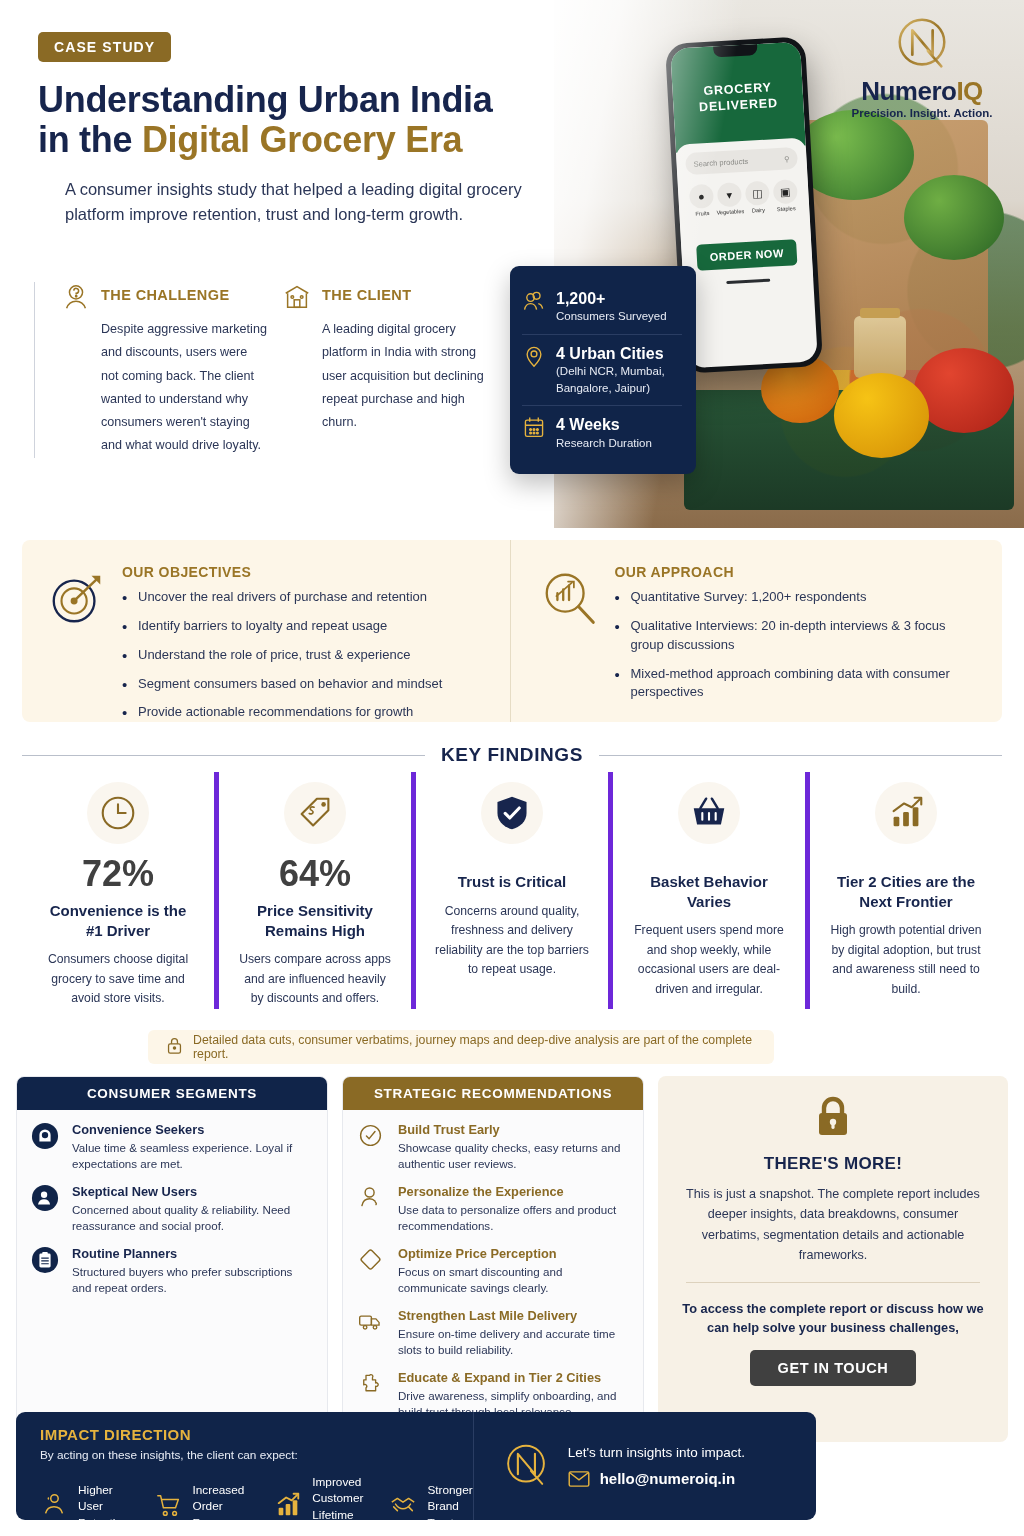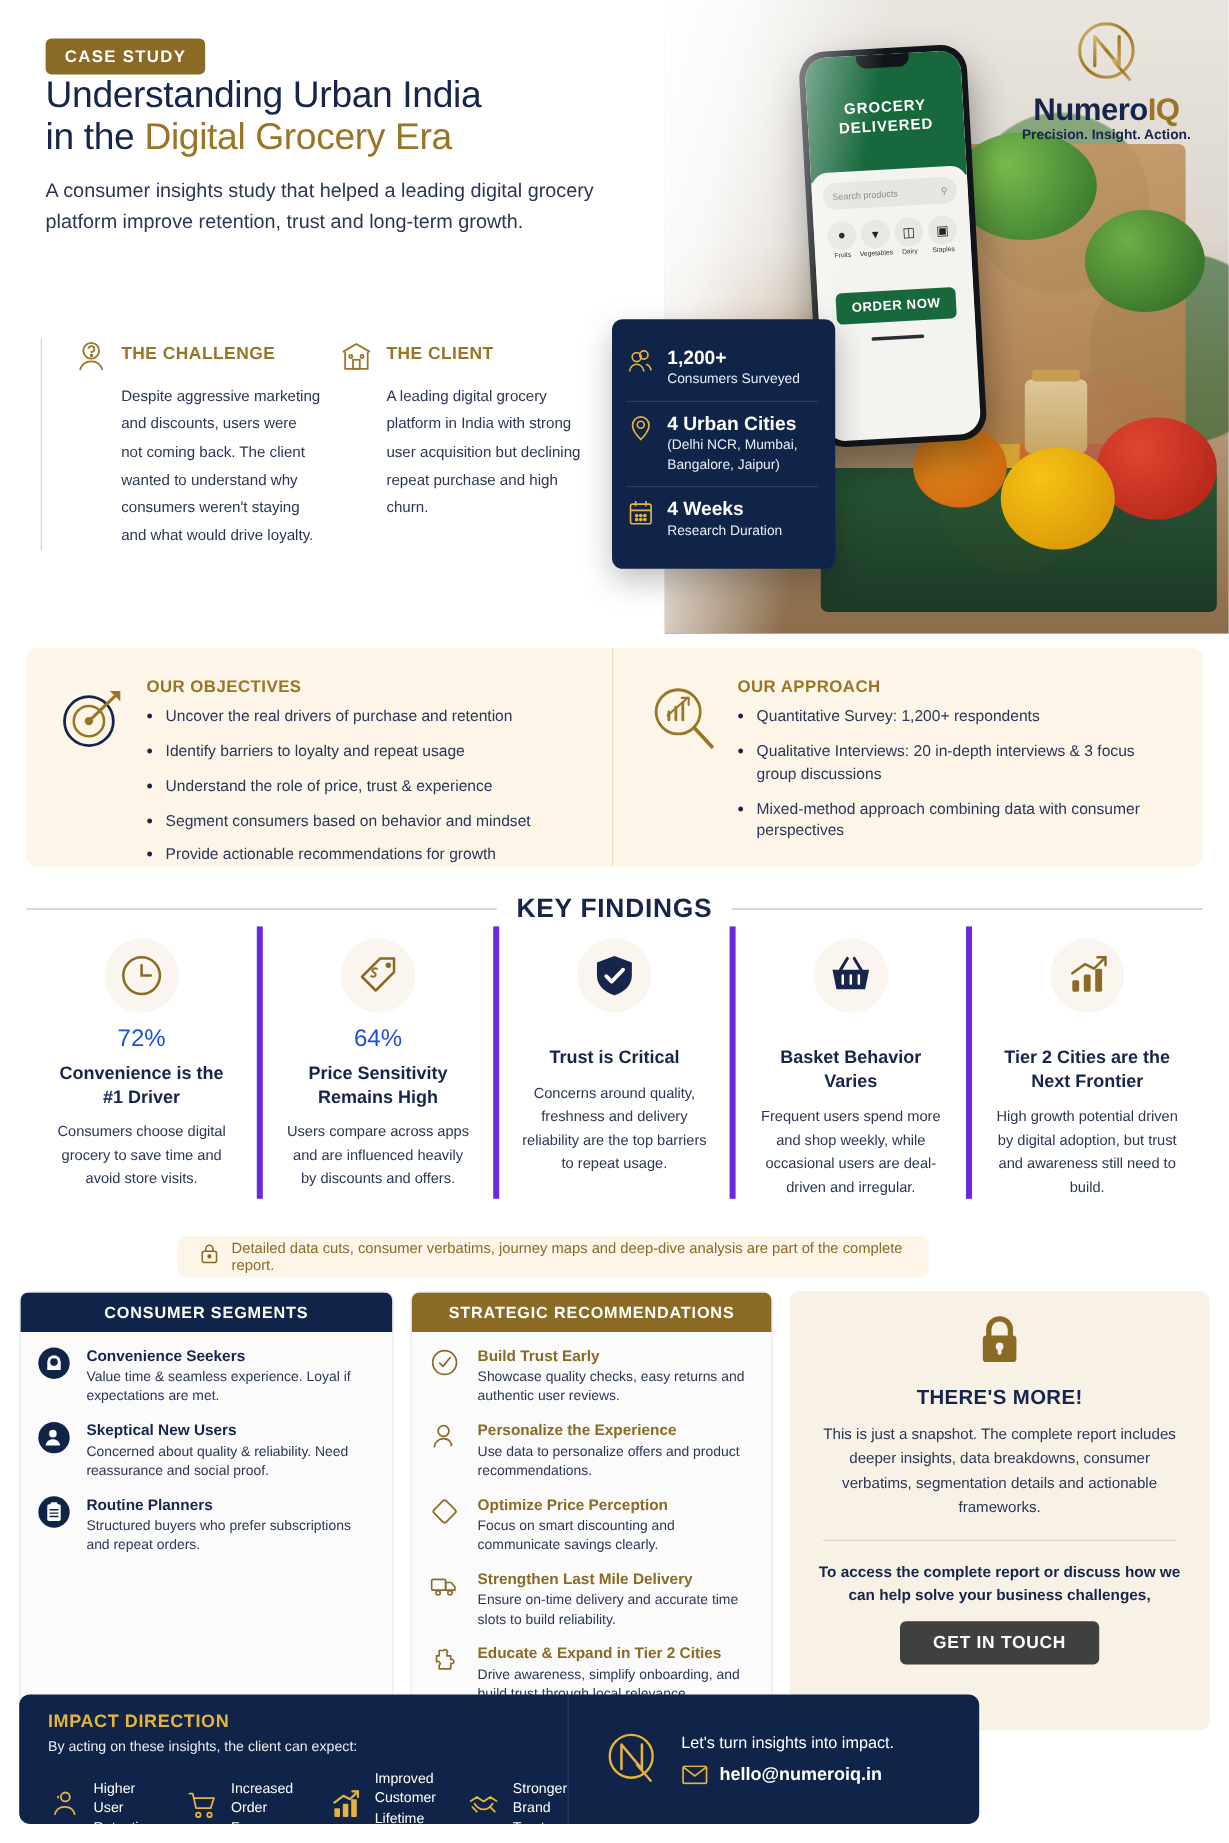--- a/index.html
+++ b/index.html
@@ -71,23 +71,23 @@
                  display:flex;align-items:center;justify-content:center;font-size:11px;color:#222;}
   .ph-cat .lb { font-size:5.6px; color:#333; }
   .ph-order { margin:28px 6px 0; background:#17683c; color:#fff; border-radius:5px;
               text-align:center; font-size:11px; font-weight:700; padding:7px 0; letter-spacing:.5px;}
   .ph-bar { width:44px;height:3px;background:#2a2d31;border-radius:2px;margin:12px auto 0; }
 
   .badge {
     display:inline-block; background:#8a6a25; color:#fff; font-weight:700;
     font-size:14px; letter-spacing:1.1px; padding:7px 16px; border-radius:5px;
   }
-  .h1 { font-size:31px; line-height:1.12; font-weight:400; color:#17254d; letter-spacing:-.3px;}
+  .h1 { font-size:36px; line-height:1.12; font-weight:700; color:#17254d; margin-top:18px; letter-spacing:-.3px;}
   .h1 .gold { color:#9a7526; }
-  .sub { font-size:16.5px; color:#2b3657; line-height:1.55; margin-top:16px; max-width:470px;}
+  .sub { font-size:16.5px; color:#2b3657; line-height:1.55; margin-top:16px; max-width:470px;margin-left:27px;}
 
   .logo-wrap { position:absolute; right:22px; top:14px; width:160px; text-align:center; z-index:4;}
   .logo-mark { width:62px; height:62px; margin:0 auto; }
   .logo-name { font-size:26px; font-weight:700; color:#17254d; letter-spacing:-.5px; line-height:1; margin-top:2px;}
   .logo-name .iq { color:#9a7526; }
   .logo-tag { font-size:11.5px; color:#17254d; margin-top:3px; font-weight:600;}
 
   
   .cc { position:absolute; left:34px; top:282px; width:470px; display:flex; gap:0; z-index:3;}
   .cc-col { width:222px; padding-right:14px; }
@@ -119,27 +119,27 @@
   .oa-ico { width:62px; flex:0 0 62px; padding-top:4px;}
   .oa-title { font-size:14px; font-weight:700; color:#9a7526; letter-spacing:.4px; margin-bottom:8px;}
   .oa-list li { list-style:none; font-size:13px; color:#2b3657; line-height:1.45;
                 margin-bottom:10px; padding-left:16px; position:relative;}
   .oa-list li:before { content:"•"; position:absolute; left:0; top:-1px; color:#17254d; font-size:15px;}
 
   
   .kf-head { position:absolute; left:22px; top:744px; width:980px;
              display:flex; align-items:center; gap:16px;}
   .kf-head .ln { flex:1; height:1px; background:#b9bfca; }
-  .kf-head .tx { font-size:22px; font-weight:700; color:#17254d; letter-spacing:.6px;}
+  .kf-head .tx { font-size:19px; font-weight:700; color:#17254d; letter-spacing:.6px;}
   .kf { position:absolute; left:22px; top:772px; width:980px; display:flex; }
   .kf-card { flex:1; padding:10px 18px 0; text-align:center; }
   .kf-card + .kf-card { border-left:5px solid #6d28d9; }
   .kf-bub { width:62px; height:62px; border-radius:50%; background:#faf6ef;
             margin:0 auto 12px; display:flex; align-items:center; justify-content:center;}
-  .kf-pct { font-size:20px; font-weight:400; color:#1d4ed8; line-height:1; margin-bottom:9px;}
+  .kf-pct { font-size:36px; font-weight:700; color:#404040; line-height:1; margin-bottom:9px;}
   .kf-title { font-size:15px; font-weight:700; color:#17254d; line-height:1.3; margin-bottom:10px;}
   .kf-desc { font-size:12.2px; color:#2b3657; line-height:1.6;}
 
   
   .note {
     position:absolute; left:148px; top:1030px; width:626px; height:34px;
     background:#fdf6e8; border-radius:6px; display:flex; align-items:center;
     gap:10px; padding:0 18px;
   }
   .note-tx { font-size:12.3px; color:#8a6a25; }

